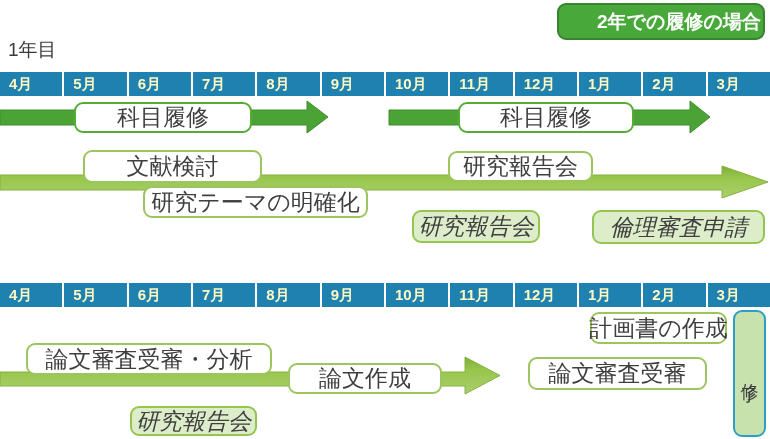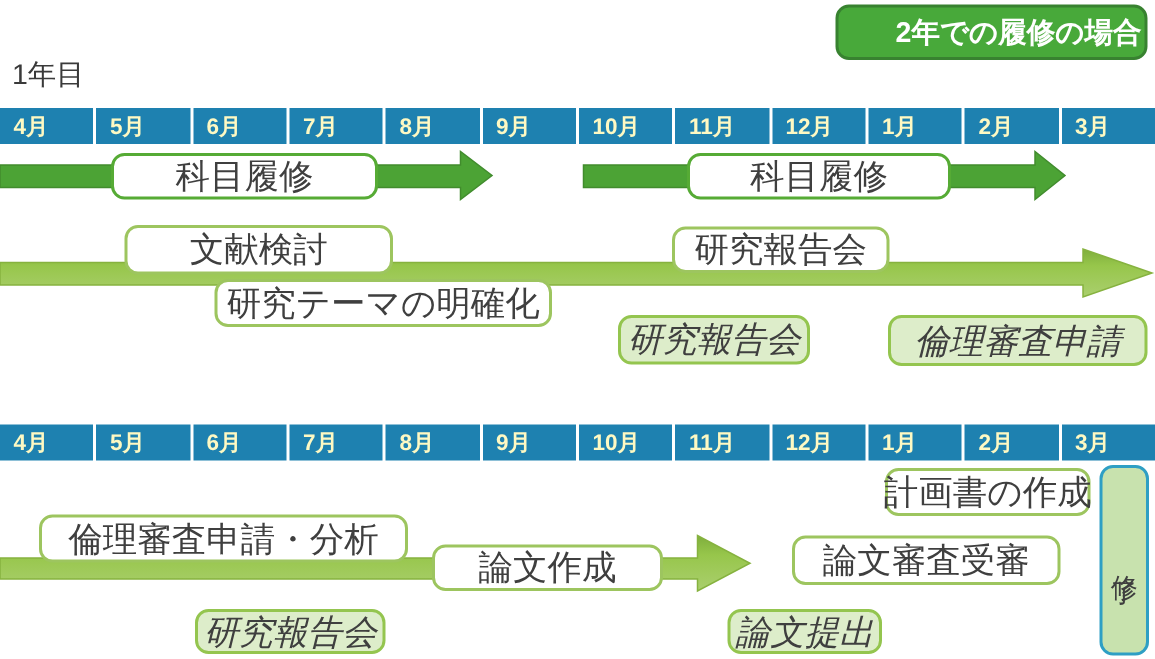--- a/index.html
+++ b/index.html
@@ -120,20 +120,19 @@
     <div class="mcell">9月</div>
     <div class="mcell">10月</div>
     <div class="mcell">11月</div>
     <div class="mcell">12月</div>
     <div class="mcell">1月</div>
     <div class="mcell">2月</div>
     <div class="mcell">3月</div>
   </div>
 
   <div class="box b-light" id="box-presentation">計画書の作成</div>
-  <div class="box b-light" id="box-data">倫理審査申請・分析</div>
+  <div class="box b-light" id="box-data">論文審査受審・分析</div>
   <div class="box b-light" id="box-writing">論文作成</div>
   <div class="box b-light" id="box-review">論文審査受審</div>
   <div class="box b-fill" id="box-report2">研究報告会</div>
-  <div class="box b-fill" id="box-submission">論文提出</div>
   <div class="box" id="box-completion">修了</div>
 
 </div>
 
 </body></html>

